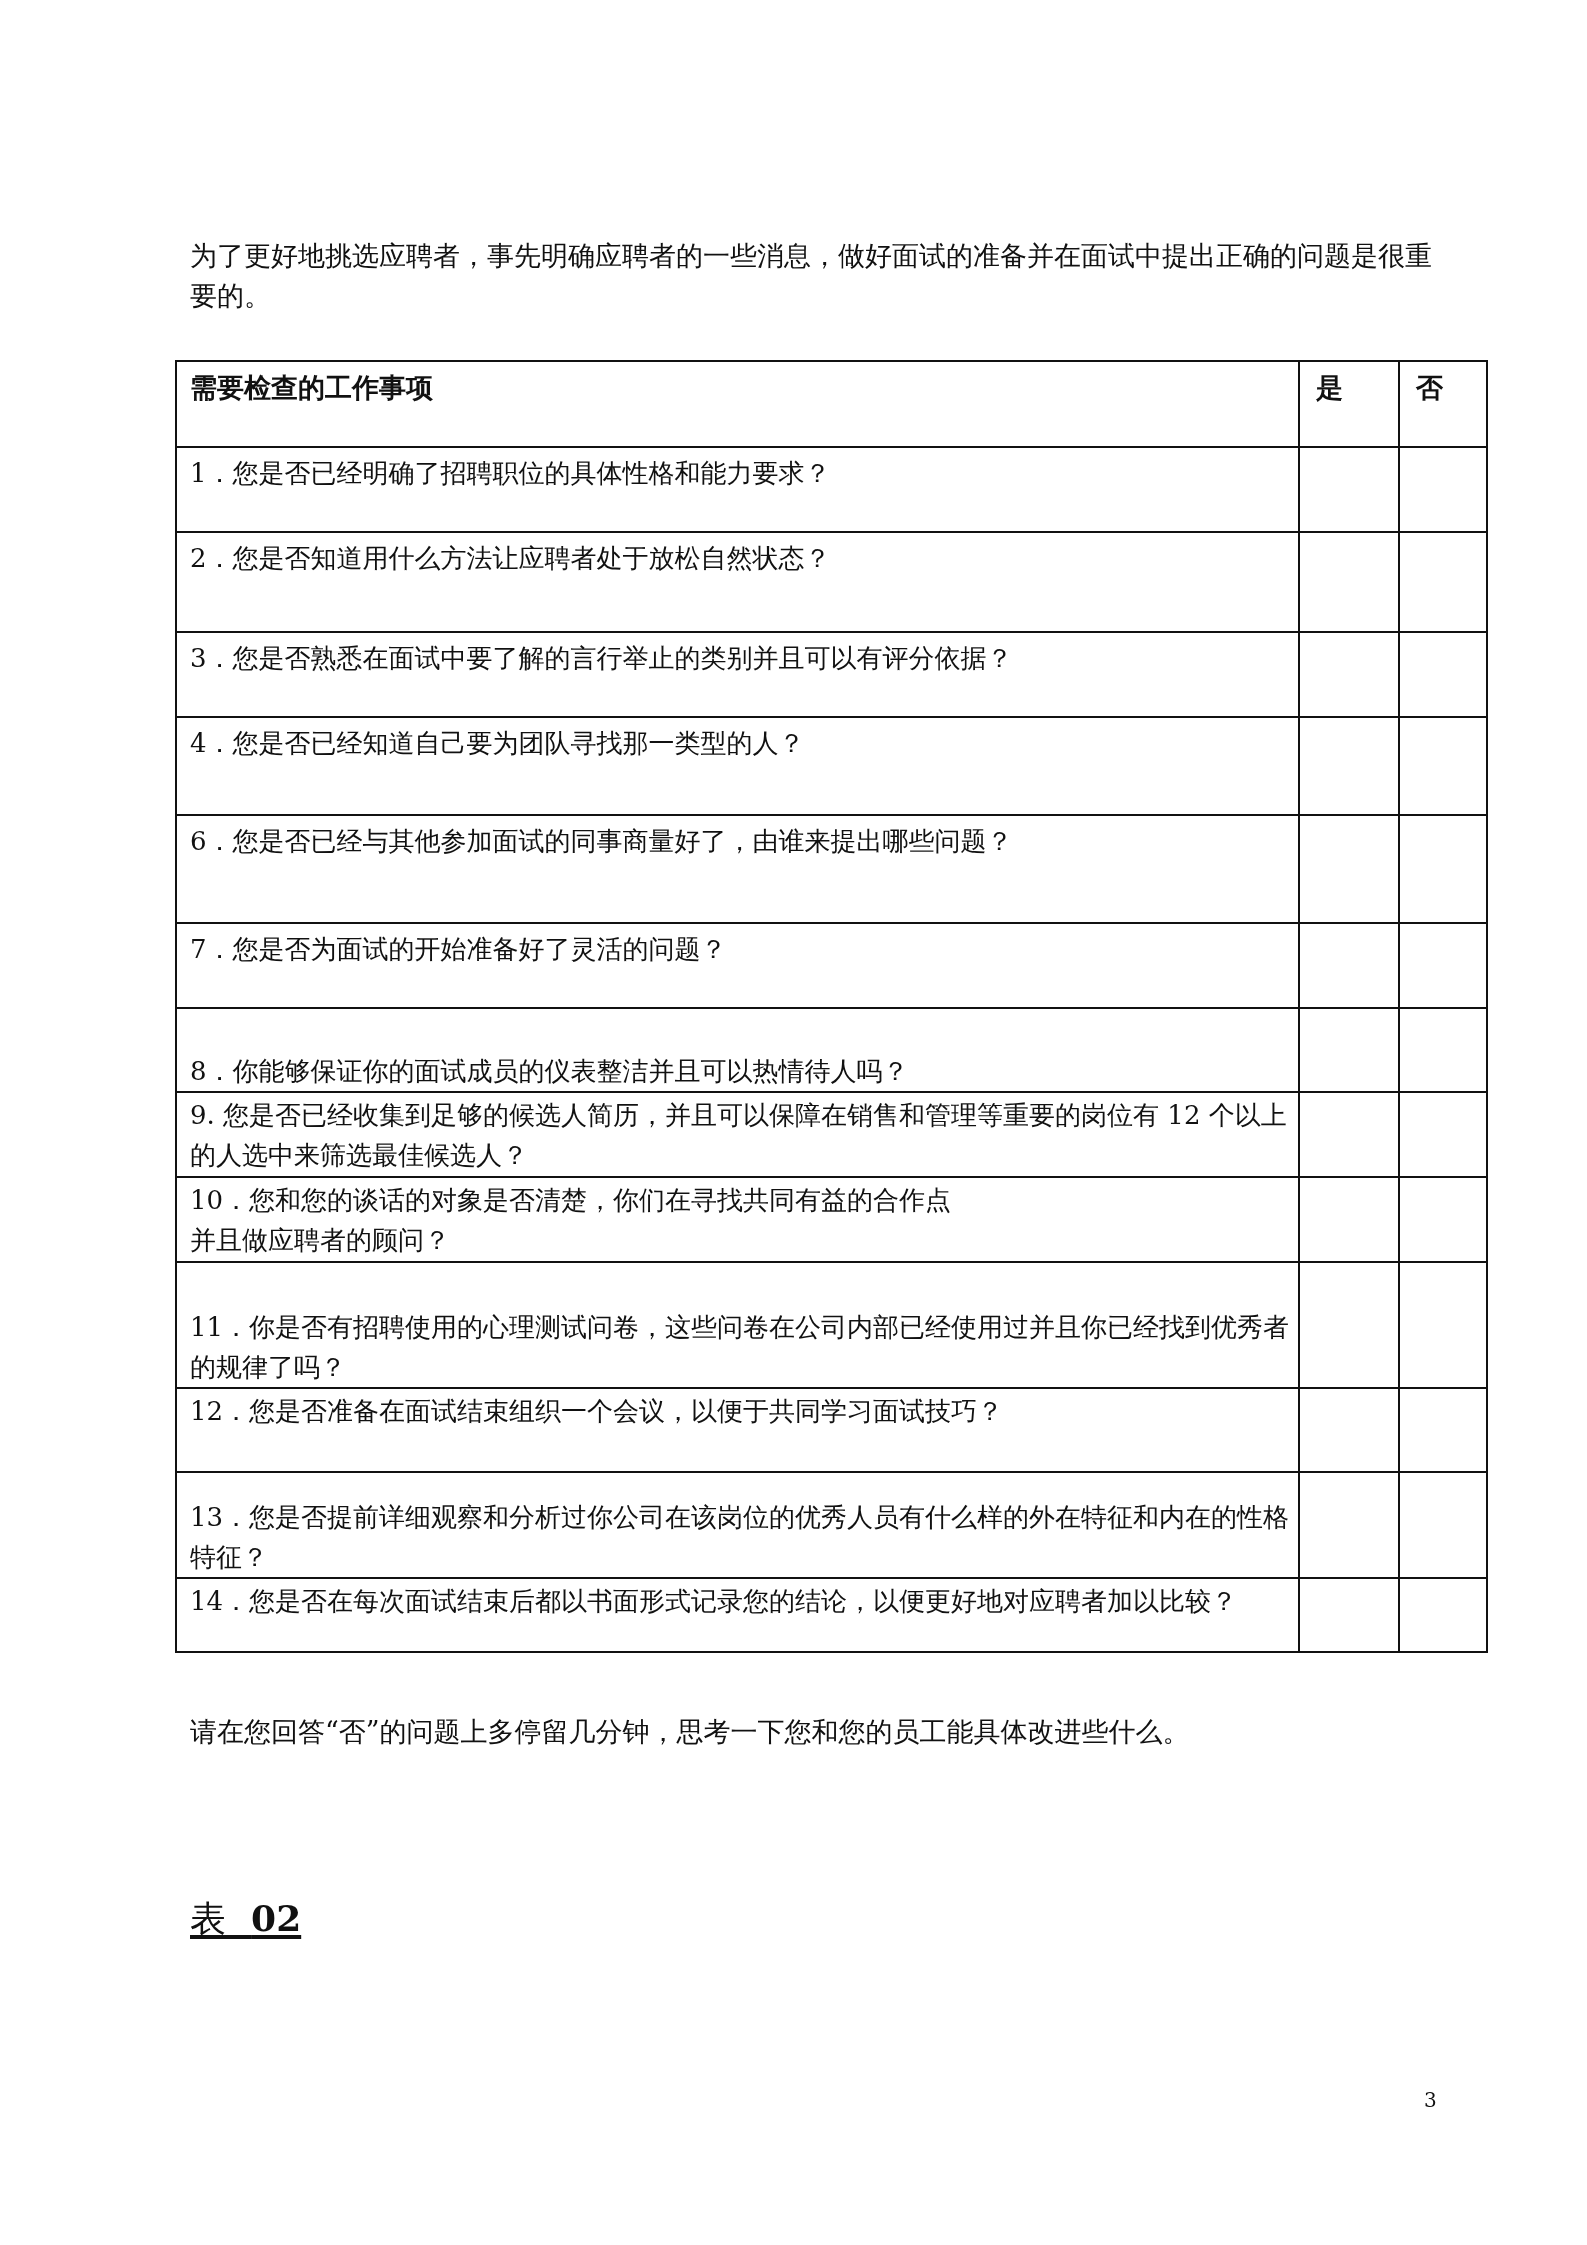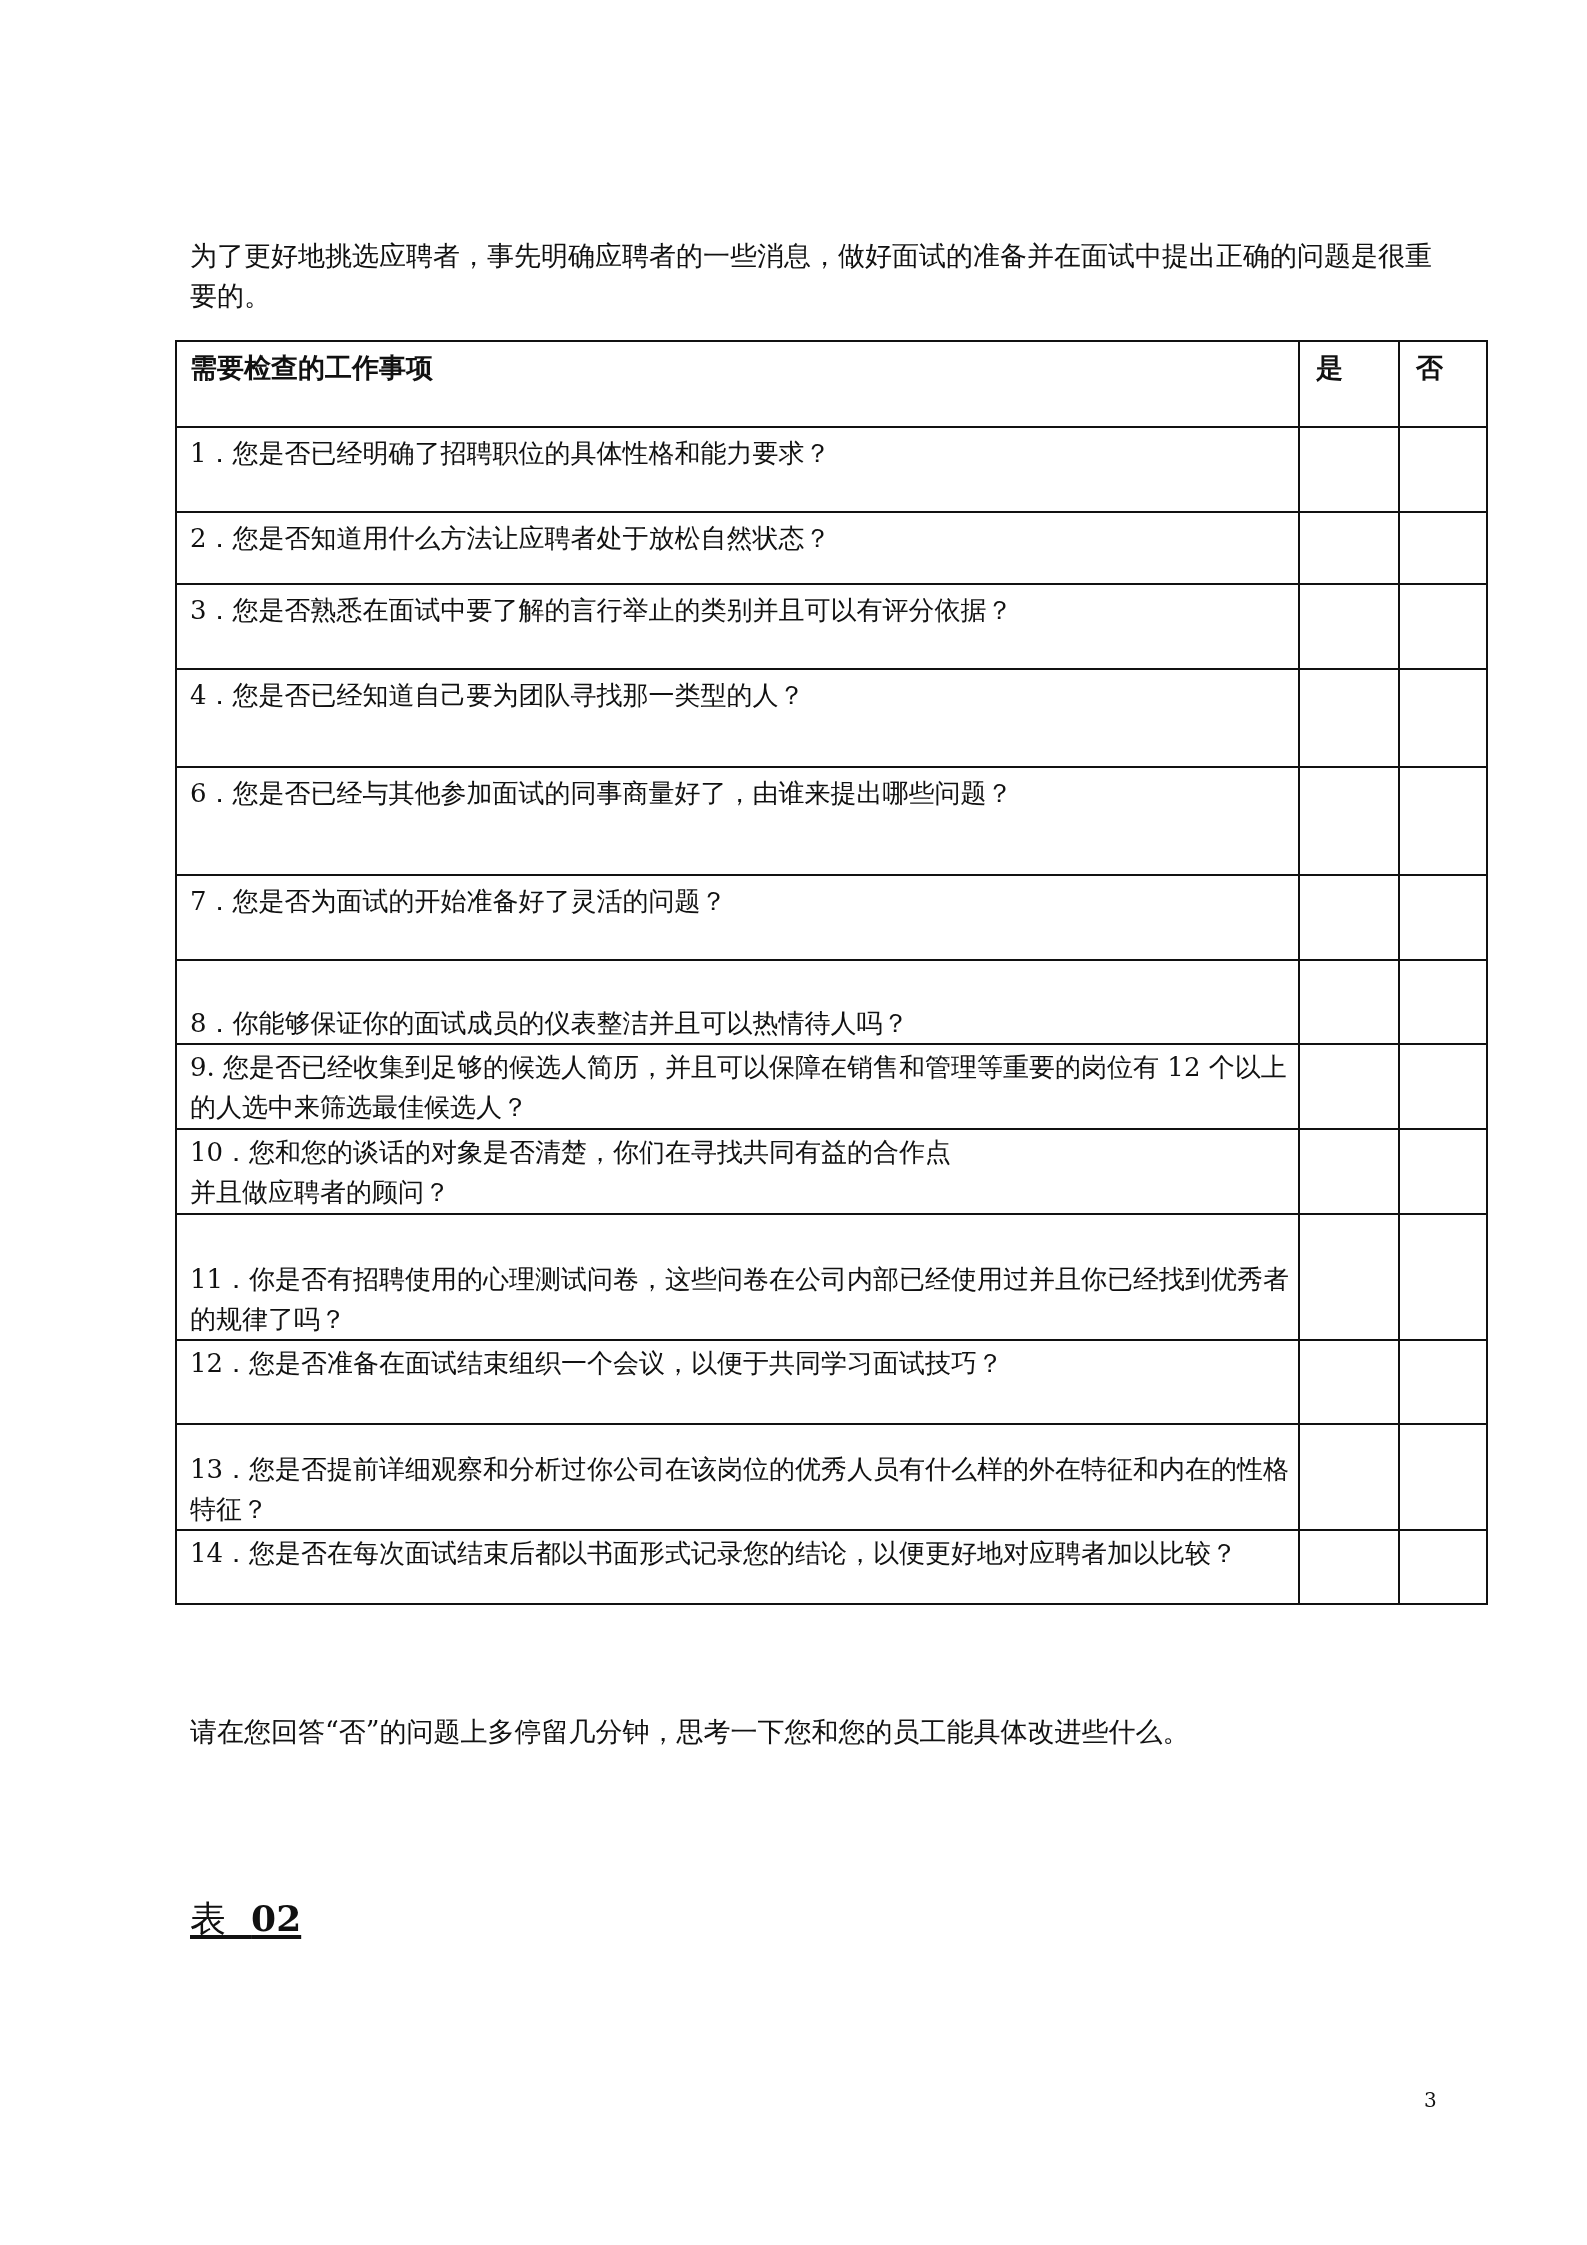--- a/index.html
+++ b/index.html
@@ -7,21 +7,21 @@
     width: 1587px; height: 2245px; position: relative; overflow: hidden;
     font-family: "DejaVu Serif", "Liberation Serif", serif;
     color: #111111;
   }
   .intro {
     position: absolute; left: 190px; top: 236px; width: 1250px;
     font-size: 27px; line-height: 40px; letter-spacing: 0px;
     margin: 0;
   }
   table.checklist {
-    position: absolute; left: 175px; top: 340px;
+    position: absolute; left: 175px; top: 360px;
     width: 1311px; border-collapse: collapse; table-layout: fixed; padding-left: 26px;
   }
   table.checklist td, table.checklist th {
     border: 2px solid #111111; padding: 0 0 0 13px;
     vertical-align: top; font-size: 26px; line-height: 40px;
     font-weight: normal; text-align: left;
   }
   table.checklist col.c-item { width: 1123px; }
   table.checklist col.c-yes { width: 100px; }
   table.checklist col.c-no { width: 88px; }
@@ -66,21 +66,21 @@
       <th class="yesno">是</th>
       <th class="yesno">否</th>
     </tr>
   </thead>
   <tbody>
     <tr style="height:85px">
       <td class="item">1．您是否已经明确了招聘职位的具体性格和能力要求？</td>
       <td class="check"></td>
       <td class="check"></td>
     </tr>
-    <tr style="height:72px">
+    <tr style="height:100px">
       <td class="item">2．您是否知道用什么方法让应聘者处于放松自然状态？</td>
       <td class="check"></td>
       <td class="check"></td>
     </tr>
     <tr style="height:85px">
       <td class="item">3．您是否熟悉在面试中要了解的言行举止的类别并且可以有评分依据？</td>
       <td class="check"></td>
       <td class="check"></td>
     </tr>
     <tr style="height:98px">

